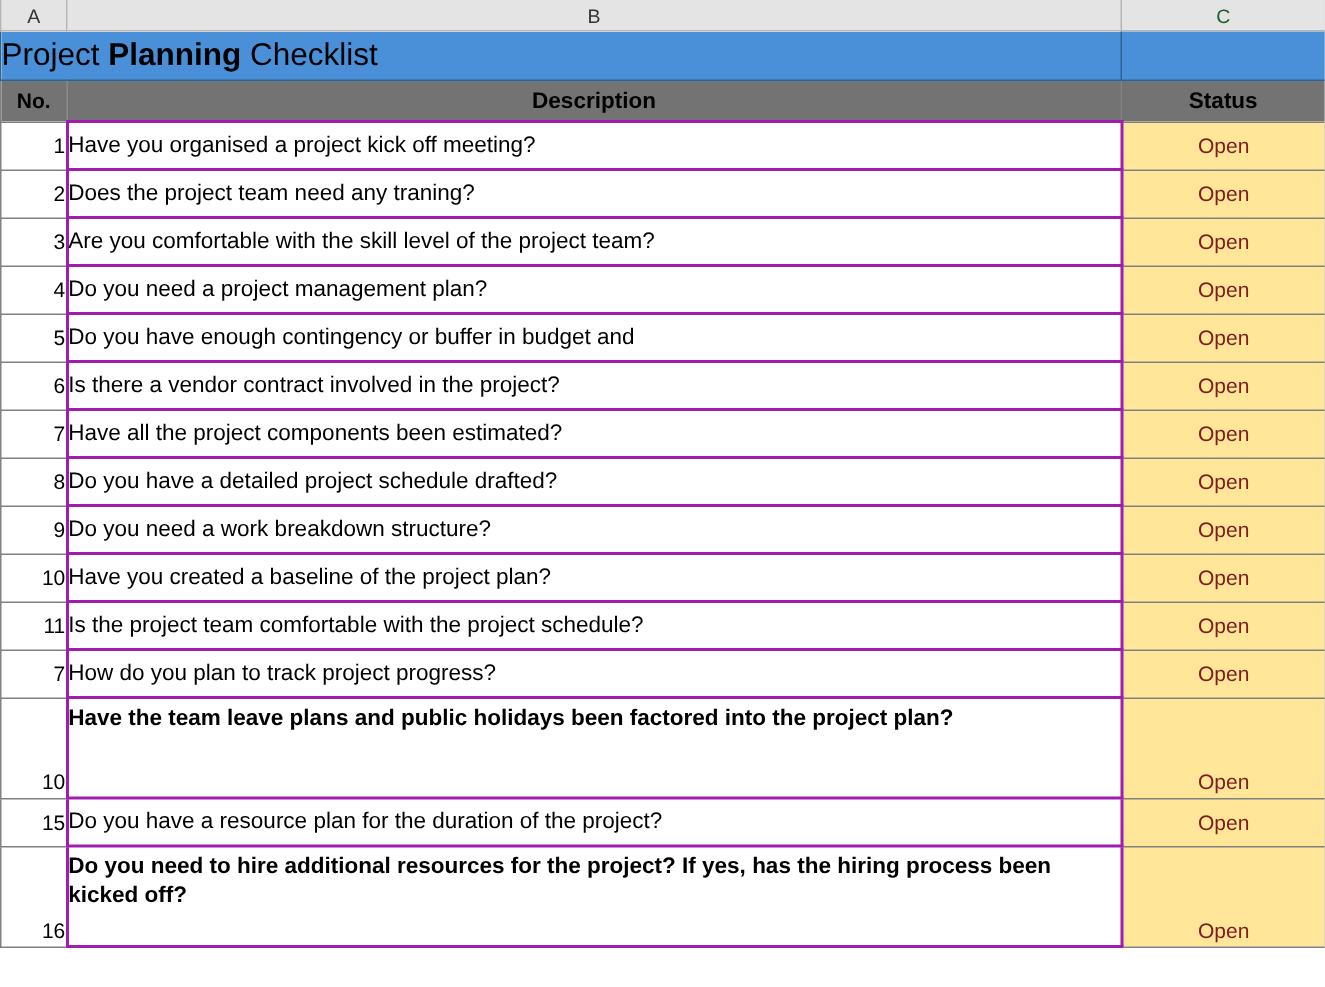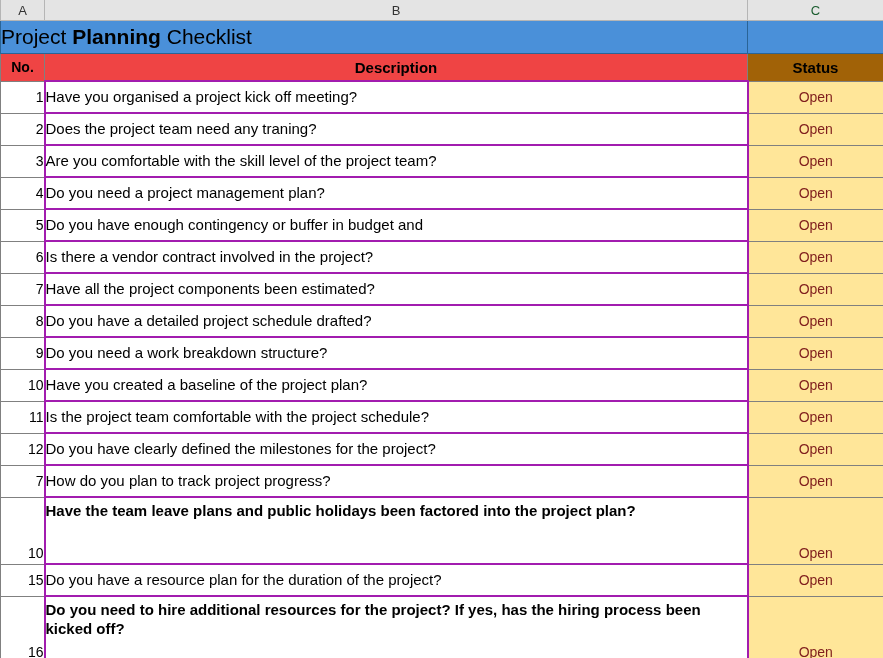--- a/index.html
+++ b/index.html
@@ -62,31 +62,31 @@
     overflow: hidden;
   }
   .title-cell .bold { font-weight: bold; }
   .title-c {
     background: #4a90d9;
     border: 1px solid #2a6496;
     border-left: none;
   }
   
   .th-no, .th-desc {
-    background: #ef4444;
+    background: #737373;
     border: 1px solid #808080;
     height: 26px;
     font-weight: bold;
     font-size: 15px;
     text-align: center;
     vertical-align: middle;
   }
   .th-no { font-size: 14px; }
   .th-status {
-    background: #a16207;
+    background: #737373;
     border: 1px solid #808080;
     height: 26px;
     font-weight: bold;
     font-size: 15px;
     text-align: center;
     vertical-align: middle;
   }
   
   .c-no {
     border: 1px solid #808080;
@@ -205,25 +205,20 @@
         <td class="c-no">10</td>
         <td class="c-desc">Have you created a baseline of the project plan?</td>
         <td class="c-status">Open</td>
       </tr>
       <tr class="r-normal">
         <td class="c-no">11</td>
         <td class="c-desc">Is the project team comfortable with the project schedule?</td>
         <td class="c-status">Open</td>
       </tr>
       <tr class="r-normal">
-        <td class="c-no">12</td>
-        <td class="c-desc">Do you have clearly defined the milestones for the project?</td>
-        <td class="c-status">Open</td>
-      </tr>
-      <tr class="r-normal">
         <td class="c-no">7</td>
         <td class="c-desc">How do you plan to track project progress?</td>
         <td class="c-status">Open</td>
       </tr>
       <tr class="r-tall">
         <td class="c-no tall">10</td>
         <td class="c-desc multiline">Have the team leave plans and public holidays been factored into the project plan?</td>
         <td class="c-status tall">Open</td>
       </tr>
       <tr class="r-normal">

